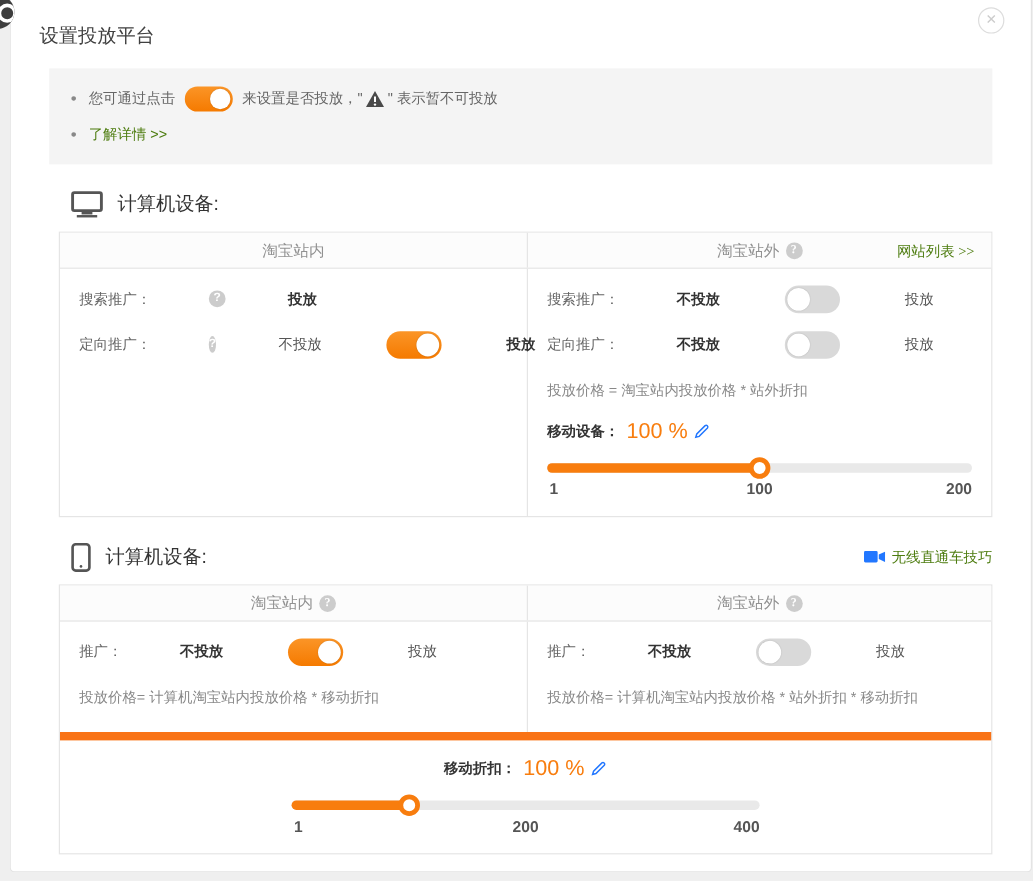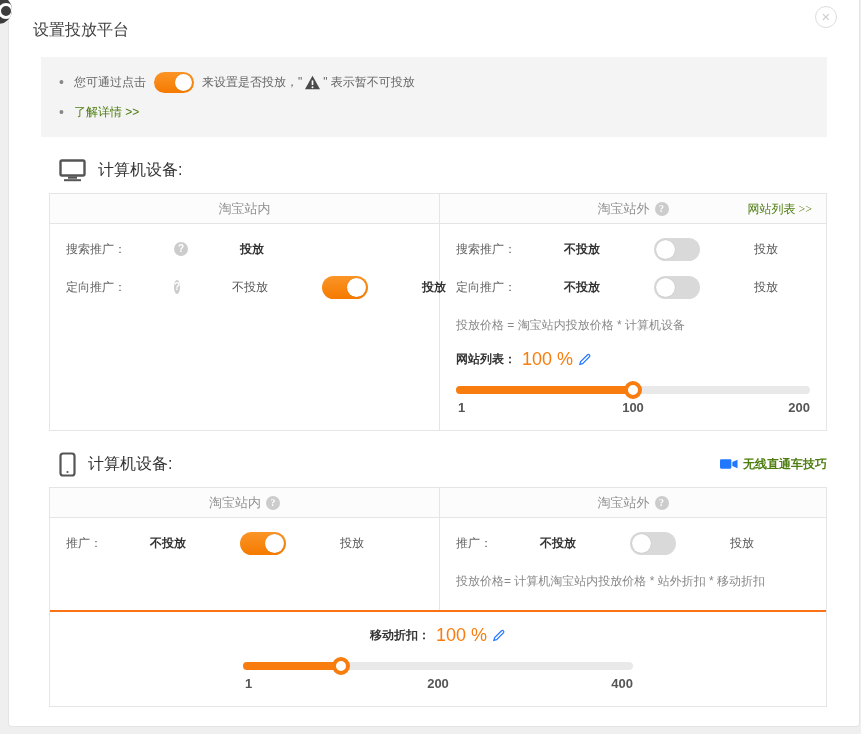--- a/index.html
+++ b/index.html
@@ -24,21 +24,21 @@
 
   .notice { margin:16px 32px 0 32px; background:#f4f4f4; padding:10px 18px; }
   .notice-line { display:flex; align-items:center; line-height:30px; color:#666; white-space:nowrap; }
   .bullet { color:#888; margin-right:10px; font-size:14px; }
   .warn-icon { display:inline-block; margin:0 2px; vertical-align:-2px; }
   .link { color:#4d7c0f; text-decoration:none; cursor:pointer; }
 
   .section-head { display:flex; align-items:center; margin:18px 32px 0 50px; height:30px; }
   .section-head .dev-icon { margin-right:12px; display:flex; align-items:center; }
   .section-title { font-size:16px; color:#333; }
-  .section-right { margin-left:auto; display:flex; align-items:center; gap:5px;font-weight:bold; }
+  .section-right { margin-left:auto; display:flex; align-items:center; gap:5px; }
 
   .tbl { margin:8px 32px 0 40px; border:1px solid #e5e5e5; }
   .thead { display:grid; grid-template-columns:390px 1fr; height:30px;
     border-bottom:1px solid #e5e5e5; background:#fcfcfc; }
   .th { position:relative; display:flex; align-items:center; justify-content:center;
     color:#919191; font-size:13px; gap:5px;font-family:Liberation Serif, serif; }
   .th.divider { border-right:1px solid #e5e5e5; }
   .th-link { position:absolute; right:14px; top:0; line-height:30px; font-size:12px; }
 
   .tbody { display:grid; grid-template-columns:390px 1fr; }
@@ -77,21 +77,21 @@
   .slider .fill { position:absolute; left:0; top:0; height:8px; border-radius:4px; background:#f87d0e; }
   .slider .knob { position:absolute; top:-5px; width:18px; height:18px; border-radius:50%;
     background:#fff; border:4px solid #f87d0e; cursor:pointer; }
   .fill.p50 { width:50%; } .knob.p50 { left:calc(50% - 9px); }
   .fill.p25 { width:25%; } .knob.p25 { left:calc(25% - 9px); }
   .ticks { position:relative; height:20px; margin-top:6px; font-size:13px; color:#555; font-weight:bold; }
   .ticks .t-min { position:absolute; left:2px; }
   .ticks .t-mid { position:absolute; left:50%; transform:translateX(-50%); }
   .ticks .t-max { position:absolute; right:0; }
 
-  .tfoot { border-top:2px solid #f97316; padding:8px 0 10px; }
+  .tfoot { border-top:7px solid #f97316; padding:8px 0 10px; }
   .tfoot .disc-row { justify-content:center; }
   .tfoot .slider-wrap { width:390px; margin:0 auto; }
 
   svg { display:block; }
 </style>
 </head>
 <body>
 
 <div class="bg-logo"></div>
 
@@ -173,23 +173,23 @@
           <span class="state-on">投放</span>
         </div>
         <div class="row">
           <span class="lbl">定向推广：</span>
           <span class="state-off bold">不投放</span>
           <span class="toggle off">
               <span class="knob"></span>
             </span>
           <span class="state-on">投放</span>
         </div>
-        <div class="row formula">投放价格 = 淘宝站内投放价格 * 计算机设备</div>
+        <div class="row formula">投放价格 = 淘宝站内投放价格 * 站外折扣</div>
         <div class="disc-row">
-          <span class="disc-label">网站列表：</span>
+          <span class="disc-label">移动设备：</span>
           <span class="disc-value">100 %</span>
           <span class="edit-icon">
             <svg width="15" height="15" viewBox="0 0 16 16">
                 <path d="M3 13.2 L3.9 10.3 L11.3 2.9 a1.5 1.5 0 0 1 2.1 2.1 L6 12.4 Z" fill="none" stroke="#2277ff" stroke-width="1.3"></path>
               </svg>
           </span>
         </div>
         <div class="slider">
           <span class="fill p50"></span>
           <span class="knob p50"></span>
@@ -236,20 +236,21 @@
     <div class="tbody">
       <div class="cell divider">
         <div class="row">
           <span class="lbl">推广：</span>
           <span class="state-off bold">不投放</span>
           <span class="toggle on">
               <span class="knob"></span>
             </span>
           <span class="state-on">投放</span>
         </div>
+        <div class="row formula">投放价格= 计算机淘宝站内投放价格 * 移动折扣</div>
       </div>
       <div class="cell">
         <div class="row">
           <span class="lbl">推广：</span>
           <span class="state-off bold">不投放</span>
           <span class="toggle off">
               <span class="knob"></span>
             </span>
           <span class="state-on">投放</span>
         </div>

